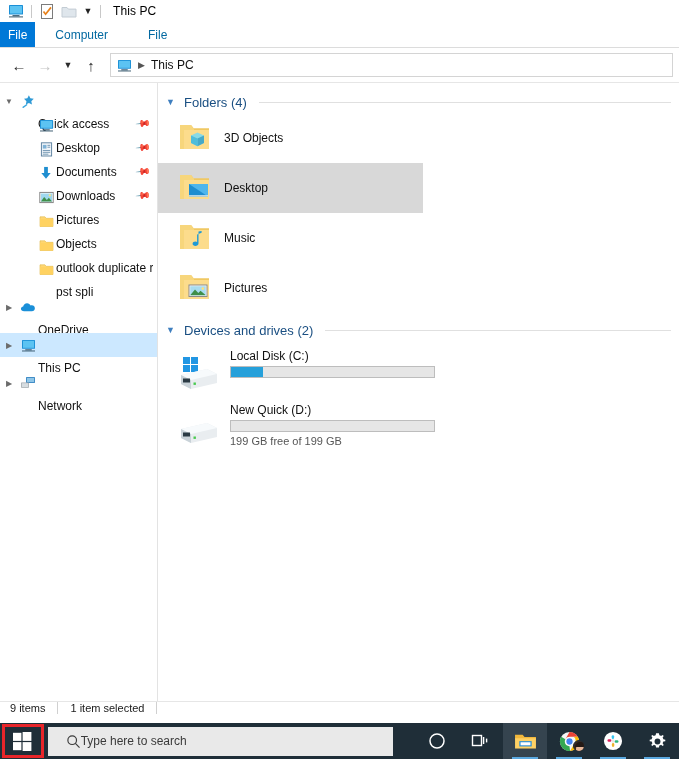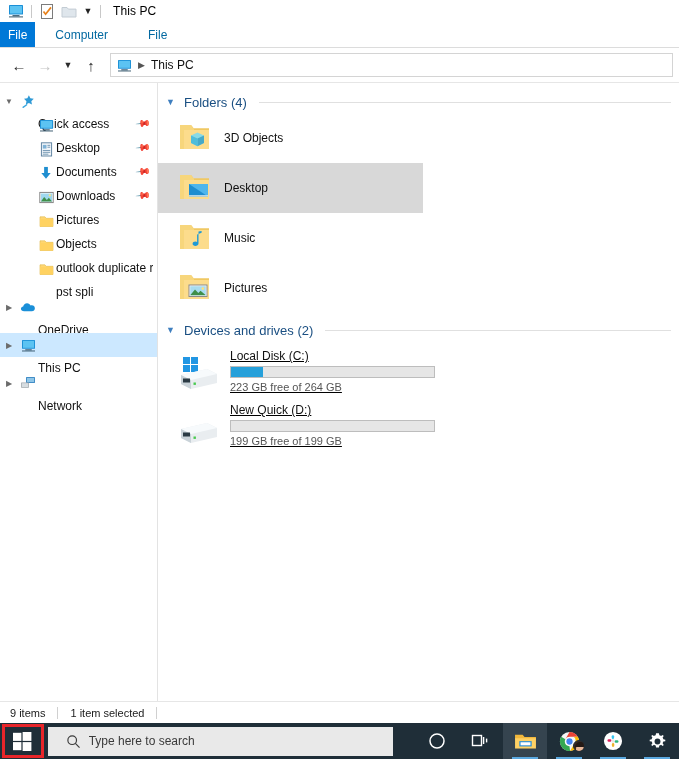--- a/index.html
+++ b/index.html
@@ -147,37 +147,37 @@
     gap: 12px;
   }
   .tile.sel { background: #d8d8d8; }
   .tile.wide { width: 265px; }
   .tile-ico { width: 34px; min-width:34px; height: 34px; position: relative; }
   .tile-label { font-size: 12px; color: #111; }
 
   .drive-tile {
     width: 265px; height: 54px;
     display: flex; align-items: flex-start;
-    padding-left: 18px; padding-top: 6px; gap: 10px; text-decoration: underline;
+    padding-left: 18px; padding-top: 6px; gap: 10px;
   }
   .drive-ico { width: 44px; min-width:44px; height: 40px; position: relative; margin-top:8px;}
   .drive-info { display: flex; flex-direction: column; gap: 3px; padding-top:2px;}
   .drive-name { font-size: 12px; color: #111; }
   .drive-bar {
     width: 205px; height: 12px;
     background: #e6e6e6;
     border: 1px solid #bdbdbd;
   }
   .drive-bar .fill { height: 100%; background: #26a0da; }
   .drive-free { font-size: 11px; color: #555; }
 
   
   .statusbar {
     height: 22px;
-    display: flex; align-items: center;
+    display: flex; 
     font-size: 11px; color: #1a1a1a;
     padding-left: 10px; gap: 0;
     background: #ffffff;
     border-top: 1px solid #e6e6e6;
   }
   .st-seg { padding-right: 12px; }
   .st-div { width: 1px; height: 12px; background: #d0d0d0; margin-right: 12px; }
 
   
   .taskbar {
@@ -194,21 +194,21 @@
   .start-hl {
     position: absolute; left: 2px; top: 1px;
     width: 42px; height: 34px;
     border: 3px solid #e8252a;
     pointer-events: none;
   }
   .tb-search {
     width: 348px; height: 29px;
     background: #e9e9e9;
     display: flex; align-items: center;
-    gap: 8px; padding-left: 18px;
+    gap: 0; padding-left: 18px;
     margin-left: 2px;
   }
   .tb-search .ph { font-size: 12px; color: #3a3a3a; }
   .tb-ico {
     width: 44px; height: 36px;
     display: flex; align-items: center; justify-content: center;
     position: relative;
   }
   .tb-ico.active { background: #35444f; }
   .tb-underline {
@@ -508,21 +508,20 @@
             <path d="M5 20 L15 25 L15 34 L5 29 Z" fill="#c9d2d8"></path>
             <rect x="7" y="23.5" width="7" height="4" fill="#2b3a44"></rect>
             <rect x="17.5" y="27.5" width="2.4" height="2.4" fill="#49c94f"></rect>
           </svg>
         </span>
         <span class="drive-info">
           <span class="drive-name">Local Disk (C:)</span>
           <span class="drive-bar">
             <span class="fill" style="display:block;width:16%;background:#26a0da"></span>
           </span>
-          <span class="drive-free">223 GB free of 264 GB</span>
         </span>
       </div>
 
       <div class="drive-tile">
         <span class="drive-ico">
           <svg width="44" height="36" viewBox="0 0 44 36">
             <path d="M5 20 L31 14 L41 19 L41 28 L15 34 L5 29 Z" fill="#e9edf0"></path>
             <path d="M5 20 L31 14 L41 19 L15 25 Z" fill="#f7fafc"></path>
             <path d="M5 20 L15 25 L15 34 L5 29 Z" fill="#c9d2d8"></path>
             <rect x="7" y="23.5" width="7" height="4" fill="#2b3a44"></rect>

